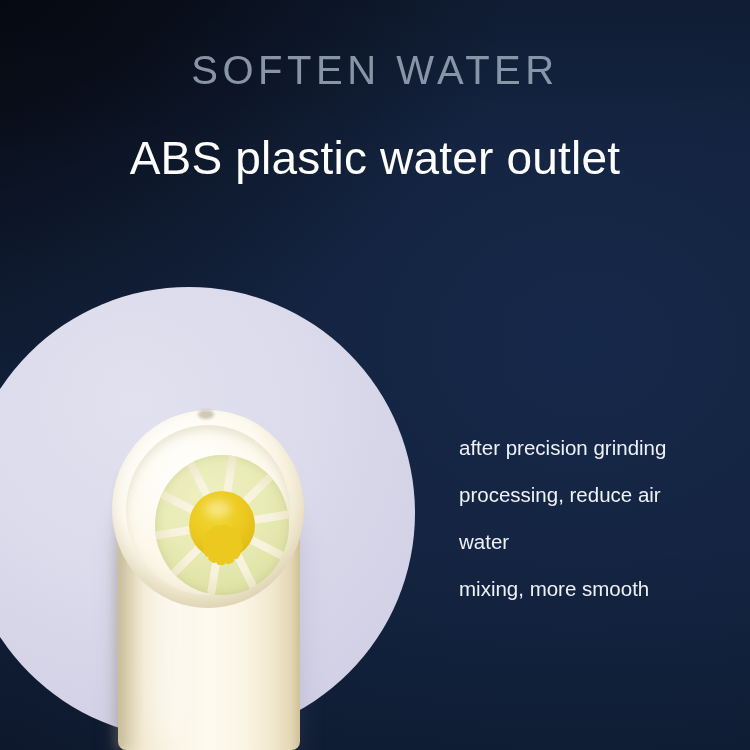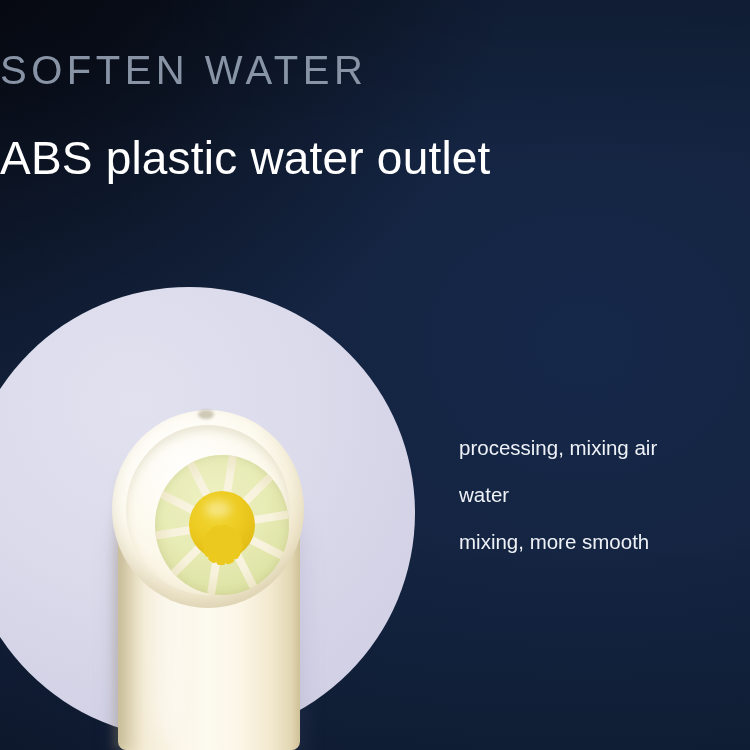--- a/index.html
+++ b/index.html
@@ -40,35 +40,35 @@
       linear-gradient(to bottom, rgba(0,0,0,0.18) 0%, rgba(0,0,0,0.0) 22%,
                       rgba(0,0,0,0.0) 72%, rgba(4,8,16,0.20) 100%);
   }
 
   
   .eyebrow {
     position: absolute;
     top: 50px;
     left: 0;
     width: 750px;
-    text-align: left;
+    text-align: center;
     font-size: 40px;
     font-weight: 300;
     letter-spacing: 4.5px;
     color: #93a0b2;
     opacity: 0.92;
     line-height: 1;
     white-space: nowrap;
   }
   .headline {
     position: absolute;
     top: 133px;
     left: 0;
     width: 750px;
-    text-align: left;
+    text-align: center;
     font-size: 46px;
     font-weight: 400;
     letter-spacing: 0.2px;
     color: #ffffff;
     line-height: 1.12;
     white-space: nowrap;
   }
 
   
   .copy {
@@ -280,18 +280,19 @@
           </div>
         </div>
       </div>
     </div>
   </div>
 
   <div class="eyebrow">SOFTEN WATER</div>
   <div class="headline">ABS plastic water outlet</div>
 
   <div class="copy">
-    <div class="copy-line">processing, mixing air</div>
+    <div class="copy-line">after precision grinding</div>
+    <div class="copy-line">processing, reduce air</div>
     <div class="copy-line">water</div>
     <div class="copy-line">mixing, more smooth</div>
   </div>
 
 </div>
 
 </body></html>

